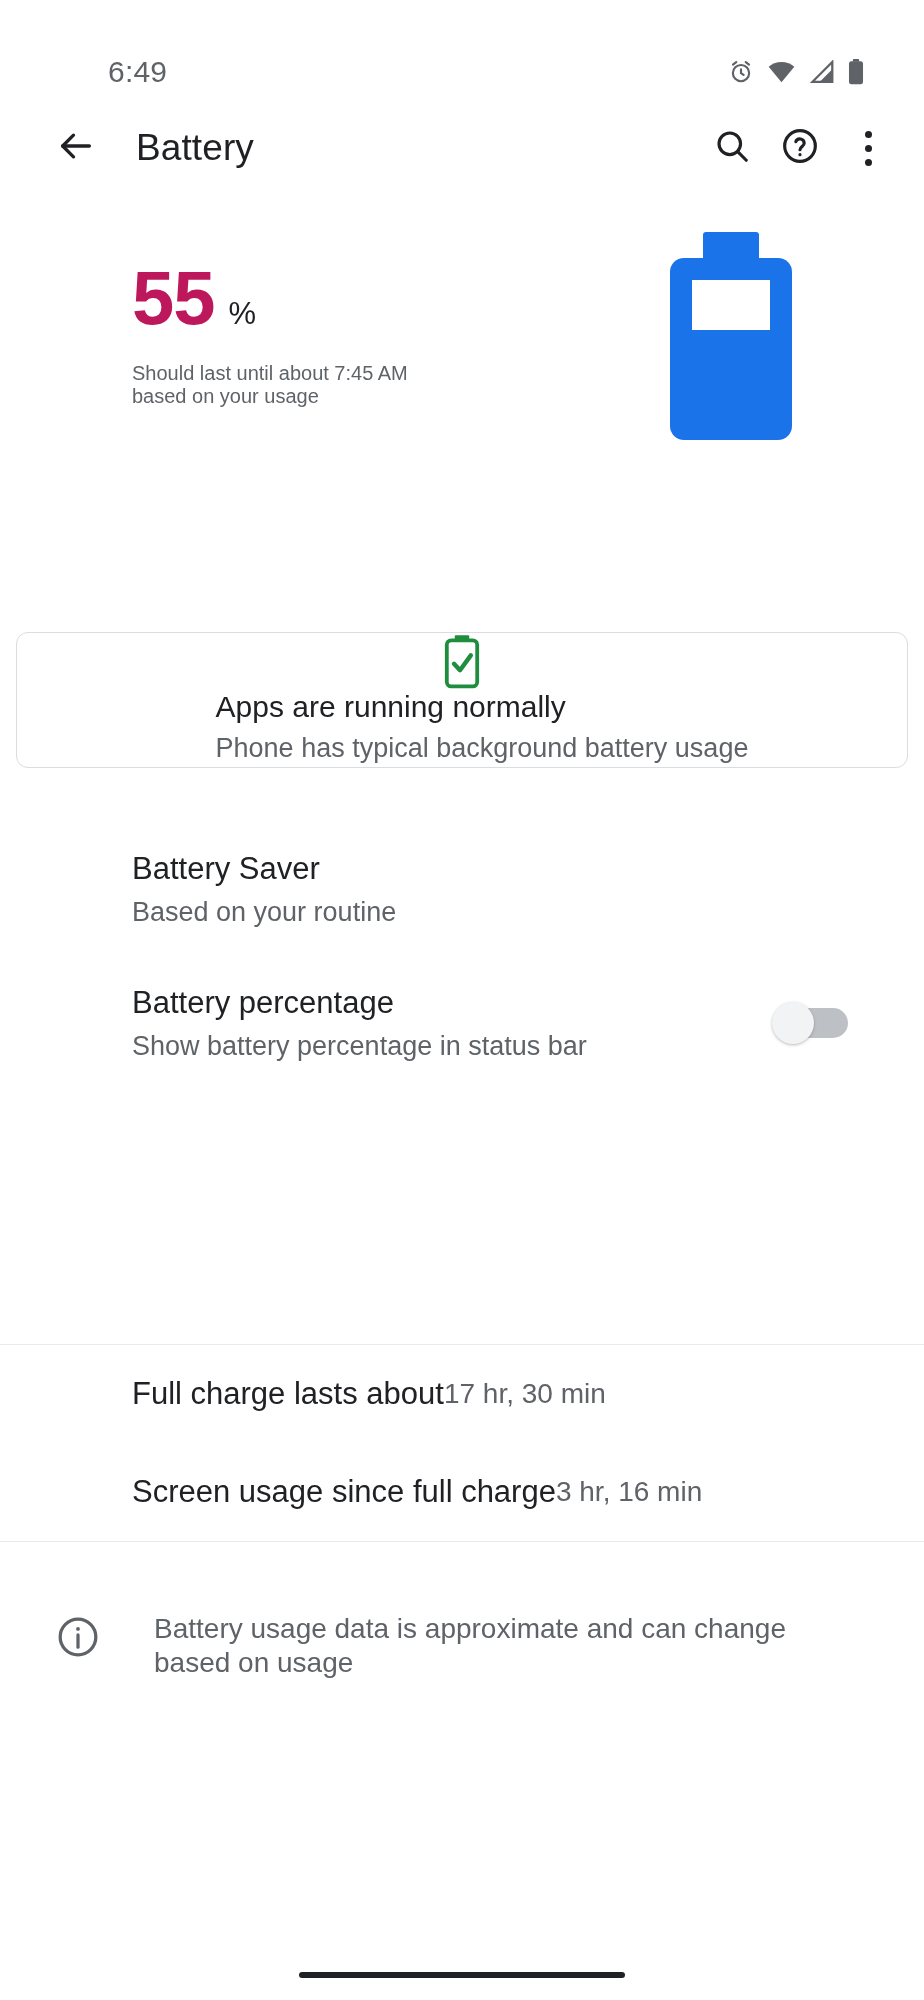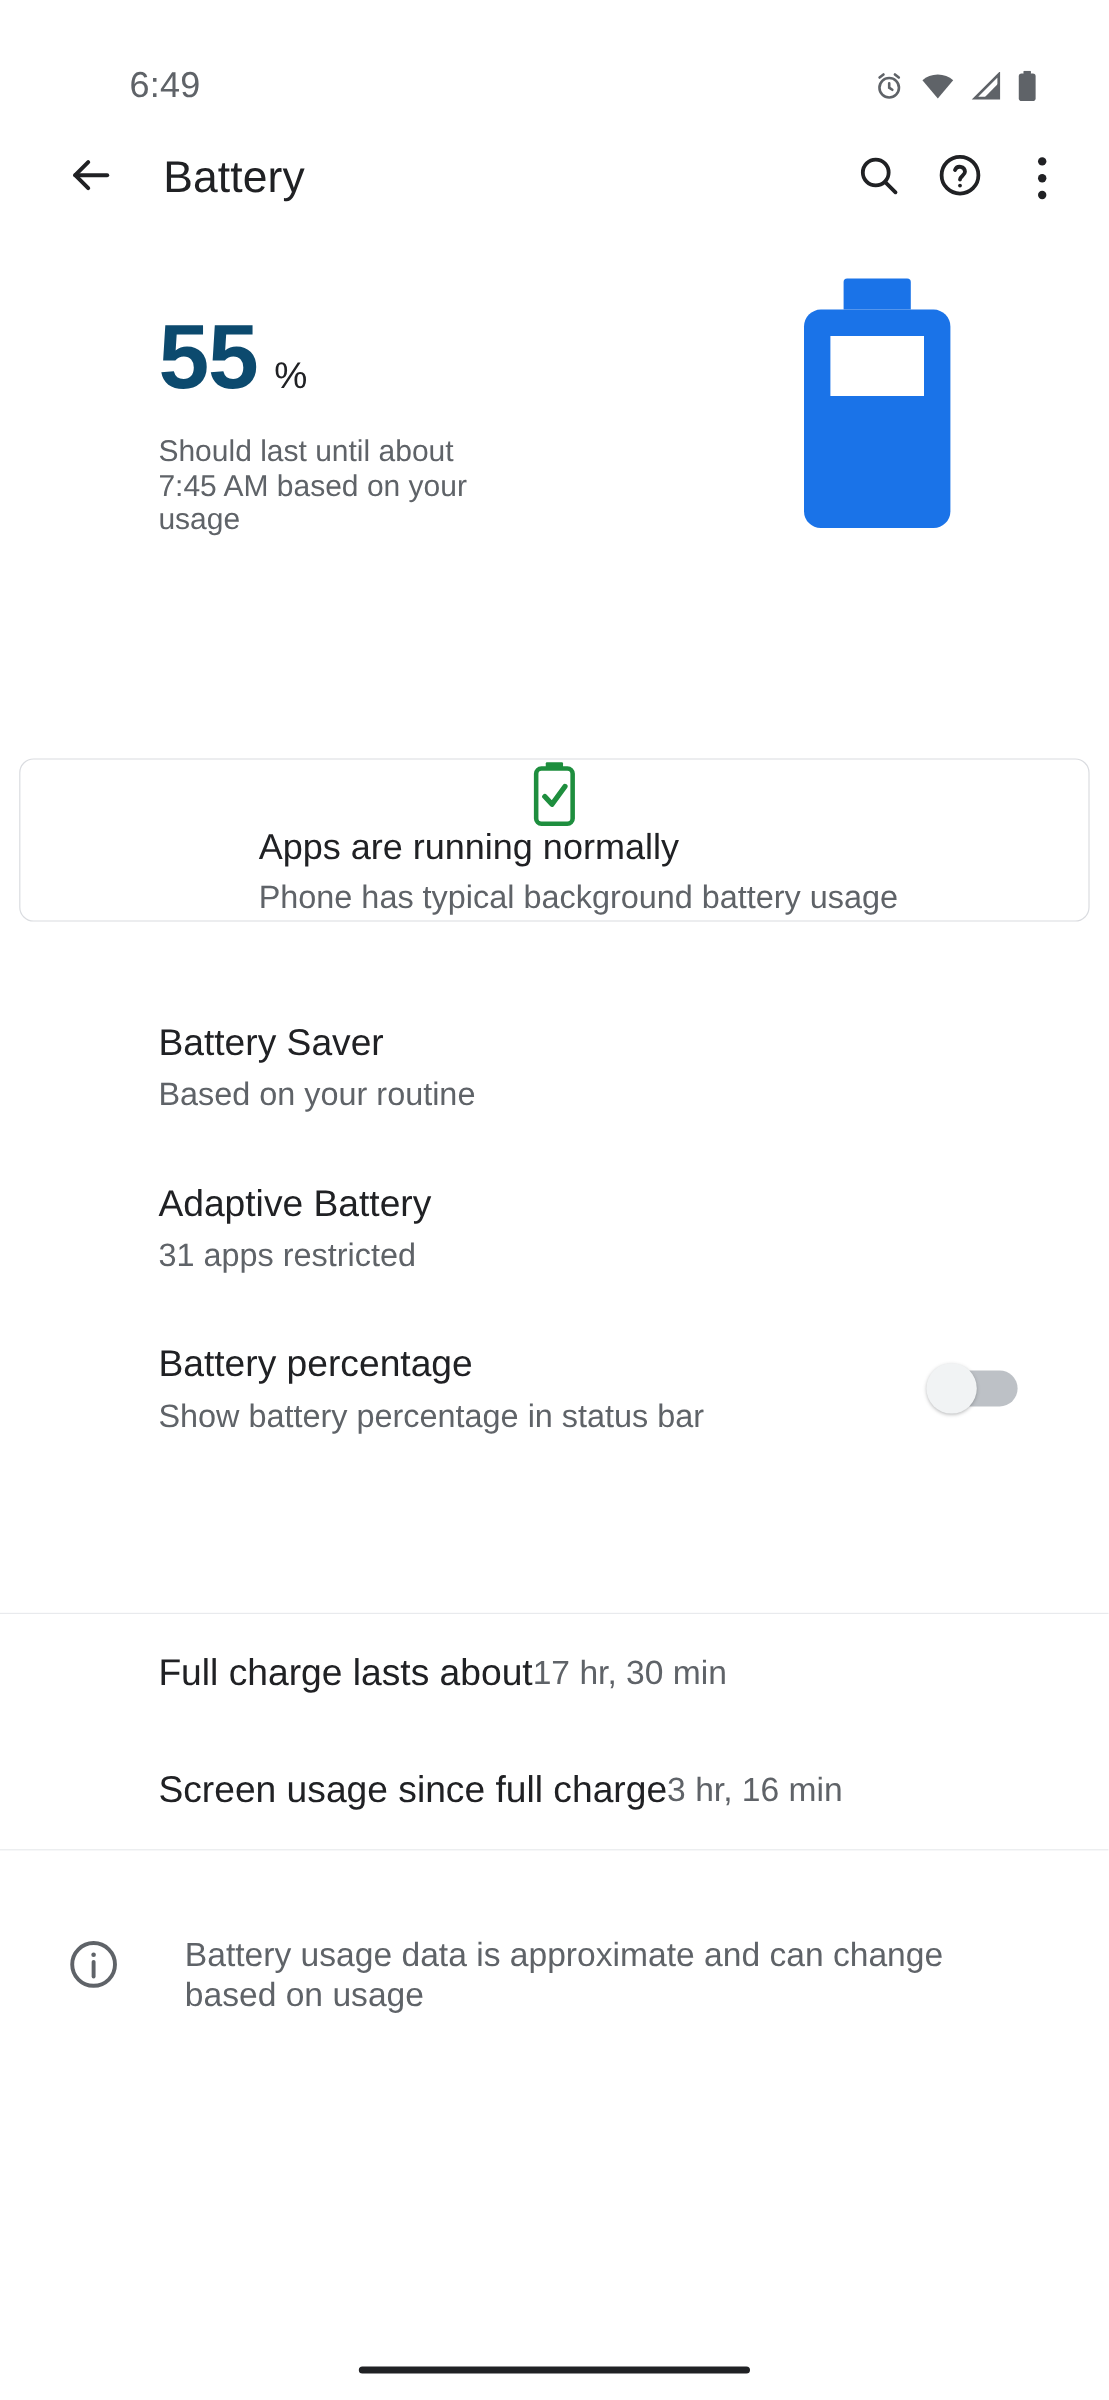--- a/index.html
+++ b/index.html
@@ -83,33 +83,33 @@
     padding: 0 46px 0 132px;
     display: flex;
     align-items: flex-start;
     justify-content: space-between;
   }
   .summary-left { padding-top: 44px; width: 440px; }
   .pct-row { display: flex; align-items: baseline; }
   .pct-value {
     font-size: 76px;
     font-weight: bold;
-    color: #0c4a6e;
+    color: #be185d;
     line-height: 1;
     letter-spacing: -1px;
   }
   .pct-unit {
     font-size: 31px;
     color: #202124;
     margin-left: 14px;
     line-height: 1;
   }
   .summary-desc {
     margin-top: 26px;
-    font-size: 25px;
+    font-size: 20px;
     line-height: 1.14;
     color: #5f6368;
     width: 280px;
   }
   .battery-graphic {
     margin-top: 16px;
     margin-right: 86px;
     position: relative;
     width: 122px;
   }
@@ -367,26 +367,20 @@
 
   <div class="prefs">
 
     <div class="pref-row">
       <div class="pref-main">
         <div class="pref-title">Battery Saver</div>
         <div class="pref-sub">Based on your routine</div>
       </div>
     </div>
 
-    <div class="pref-row">
-      <div class="pref-main">
-        <div class="pref-title">Adaptive Battery</div>
-        <div class="pref-sub">31 apps restricted</div>
-      </div>
-    </div>
 
     <div class="pref-row">
       <div class="pref-main">
         <div class="pref-title">Battery percentage</div>
         <div class="pref-sub">Show battery percentage in status bar</div>
       </div>
       <div class="switch">
         <div class="switch-track"></div>
         <div class="switch-thumb"></div>
       </div>

